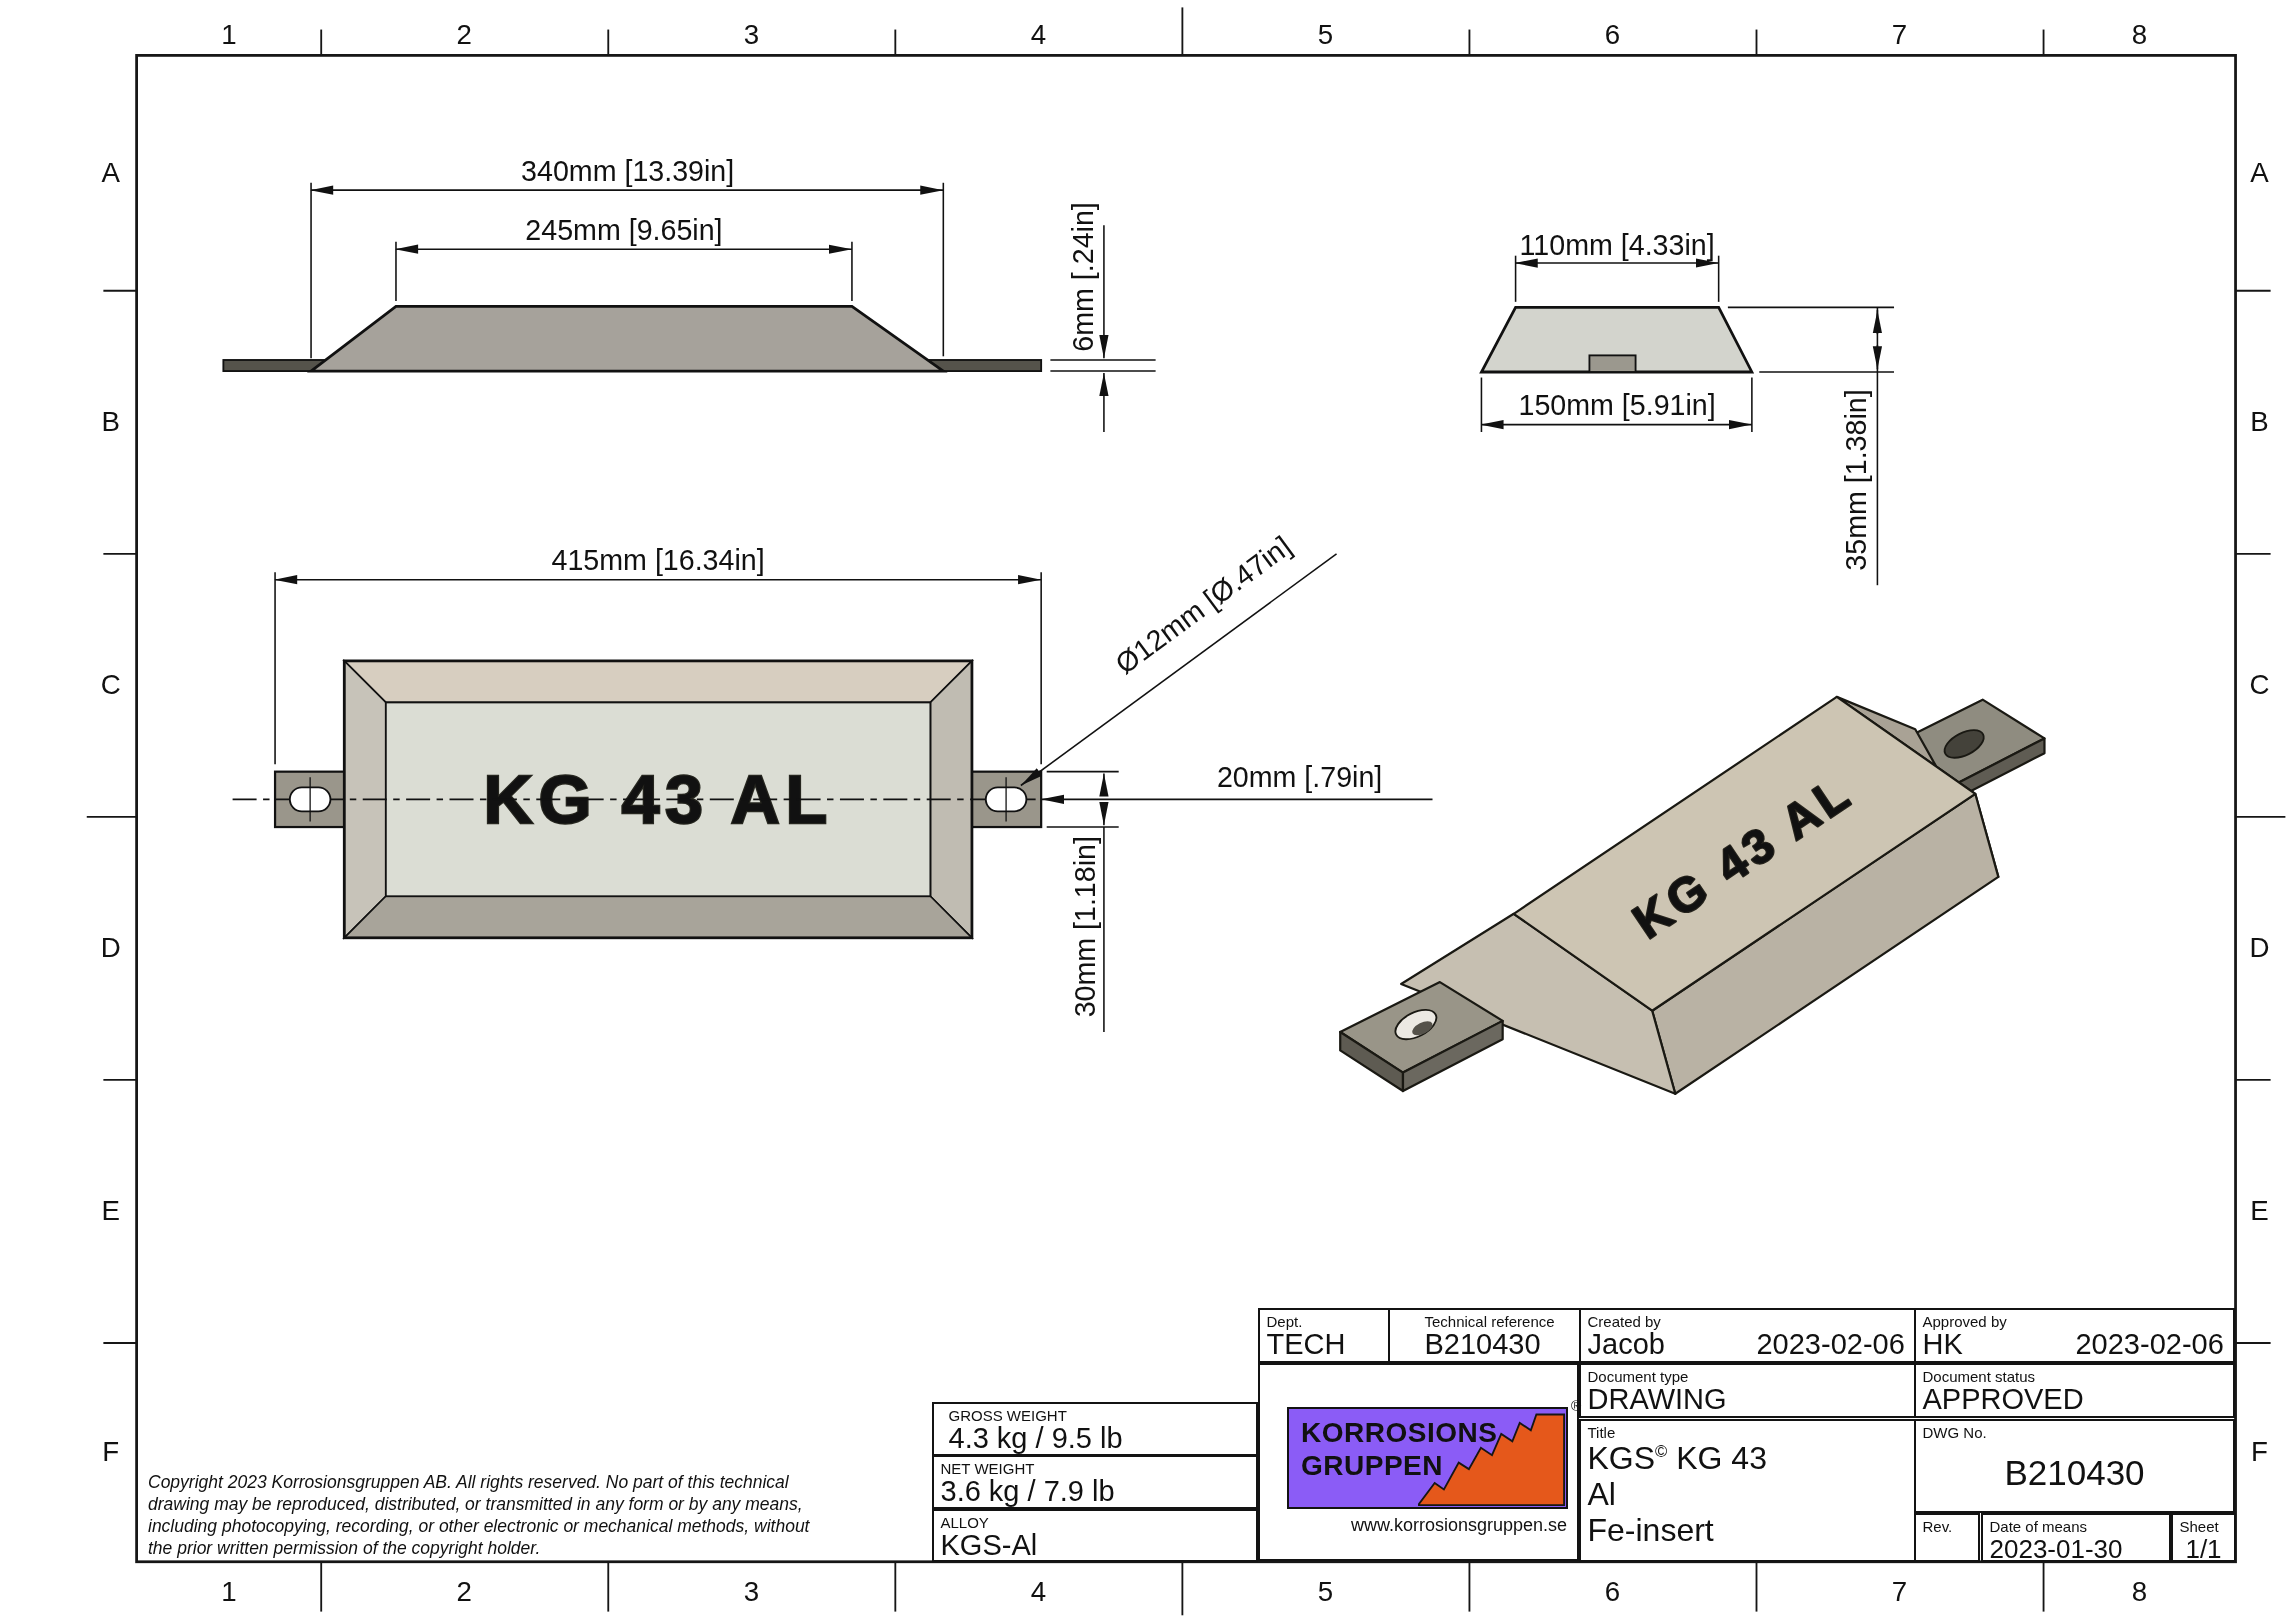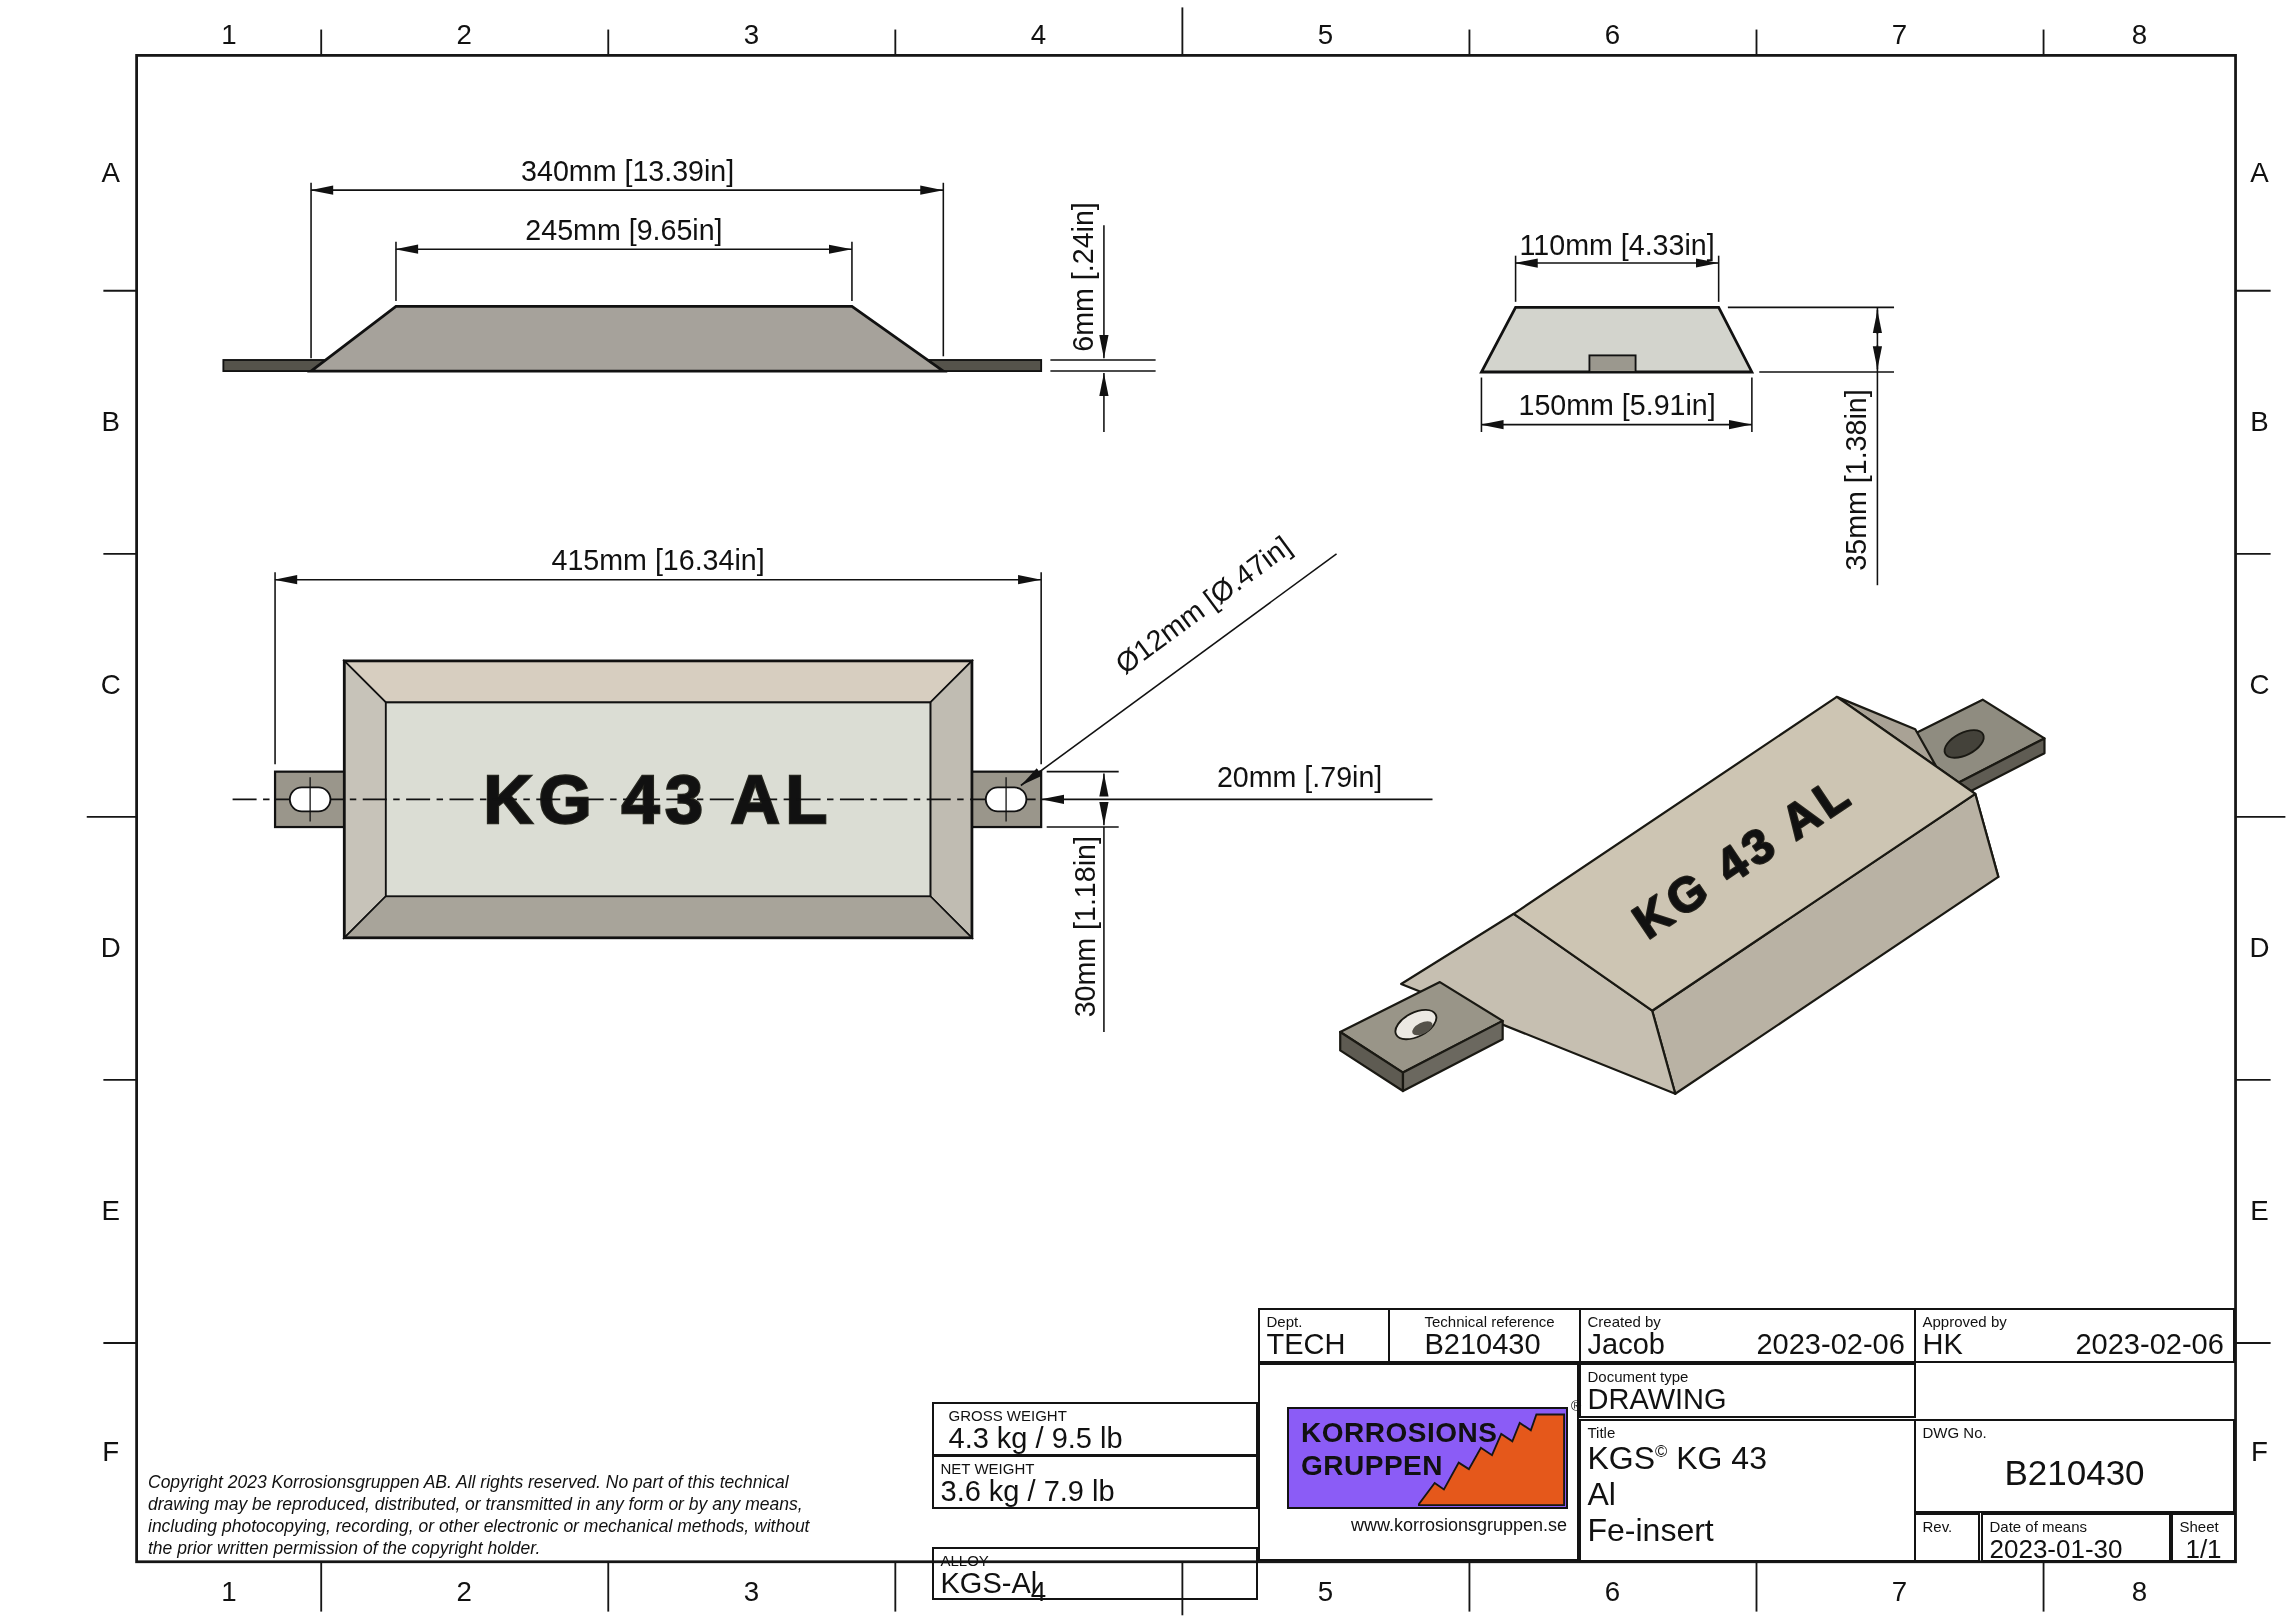--- a/index.html
+++ b/index.html
@@ -210,21 +210,21 @@
   </div>
 
   <div class="cell" style="left:932px;top:1402px;width:326px;height:54px;padding-left:8px;">
     <span class="lbl">GROSS WEIGHT</span>
     <span class="val">4.3 kg / 9.5 lb</span>
   </div>
   <div class="cell" style="left:932px;top:1455px;width:326px;height:54px;">
     <span class="lbl">NET WEIGHT</span>
     <span class="val">3.6 kg / 7.9 lb</span>
   </div>
-  <div class="cell" style="left:932px;top:1509px;width:326px;height:53px;margin-top:38px;">
+  <div class="cell" style="left:932px;top:1509px;width:326px;height:53px;">
     <span class="lbl">ALLOY</span>
     <span class="val">KGS-Al</span>
   </div>
 
   <div class="cell" style="left:1258px;top:1308px;width:132px;height:55px;">
     <span class="lbl">Dept.</span>
     <span class="val bigval">TECH</span>
   </div>
   <div class="cell" style="left:1388px;top:1308px;width:193px;height:55px;padding-left:28px;">
     <span class="lbl">Technical reference</span>
@@ -241,20 +241,24 @@
     <span class="lbl">Approved by</span>
     <span class="val bigval rowflex">
       <span>HK</span>
       <span>2023-02-06</span>
     </span>
   </div>
 
   <div class="cell" style="left:1579px;top:1363px;width:337px;height:55px;">
     <span class="lbl">Document type</span>
     <span class="val bigval">DRAWING</span>
+  </div>
+  <div class="cell" style="left:1914px;top:1363px;width:321px;height:55px;">
+    <span class="lbl">Document status</span>
+    <span class="val bigval">APPROVED</span>
   </div>
 
   <div class="cell" style="left:1258px;top:1363px;width:321px;height:198px;">
     <div id="logoBox">
       <div class="logoline" style="padding-top:7.4px;">KORROSIONS</div>
       <div class="logoline">GRUPPEN</div>
       <svg width="148" height="98" viewBox="0 0 160 106" style="position:absolute;right:0;bottom:0;z-index:1;">
         <path d="M0,104 L18,80 L28,87 L44,58 L55,65 L68,42 L80,50 L90,27 L102,35 L110,15 L122,23 L128,6 L158,6 L158,104 Z" fill="#e5581b" stroke="#161616" stroke-width="2"></path>
       </svg>
     </div>

